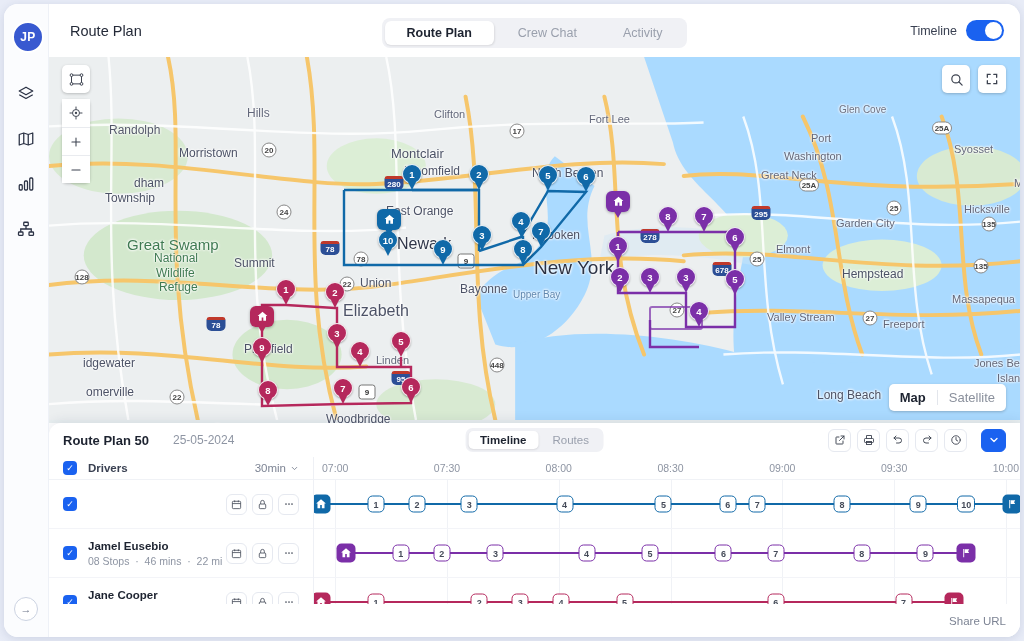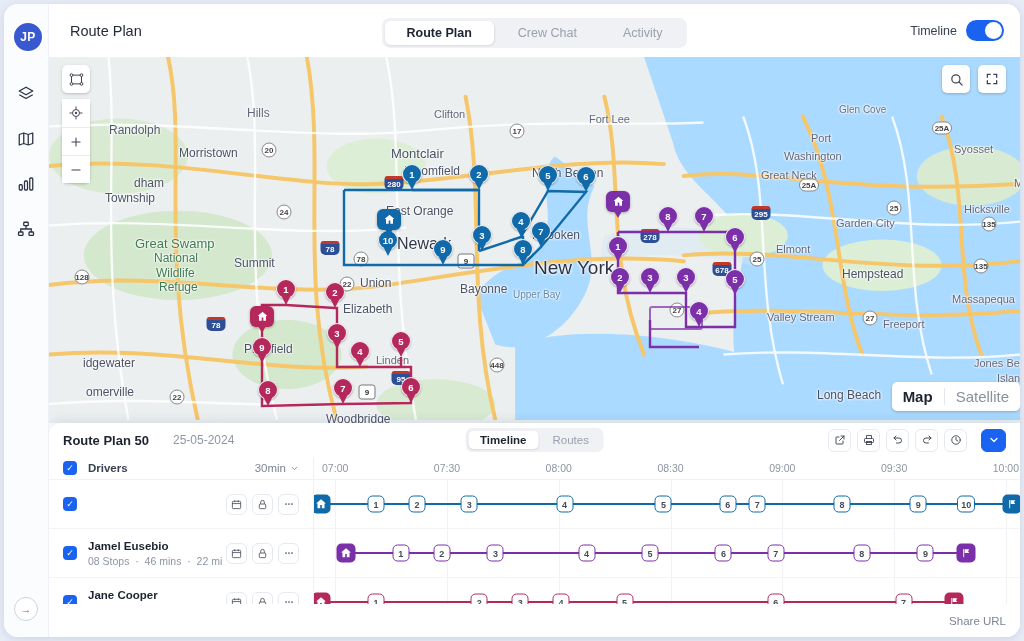--- a/index.html
+++ b/index.html
@@ -108,24 +108,24 @@
   }
   .mstack { background:#fff; border-radius:5px; box-shadow:0 1px 3px rgba(0,0,0,.22); }
   .mstack .mbtn { box-shadow: none; border-radius: 0; }
   .mstack .mbtn + .mbtn { border-top: 1px solid #e9ebef; }
 
   .map-ctl-right {
     position: absolute; right: 14px; top: 8px; z-index: 12;
     display: flex; gap: 8px;
   }
   .map-type {
-    position: absolute; right: 0; bottom: 12px; z-index: 12;
+    position: absolute; right: 14px; bottom: 12px; z-index: 12;
     background: #fff; border-radius: 5px; display: flex;
     box-shadow: 0 1px 3px rgba(0,0,0,.22); overflow: hidden;
-    font-size: 15px;
+    font-size: 13px;
   }
   .map-type div { padding: 6px 11px; cursor: pointer; color: #8a909c; }
   .map-type div.on { color: #1d2330; font-weight: 700; }
   .map-type .sep { width: 1px; background: #e3e6ec; padding: 0; margin: 6px 0; }
 
   
   .pin {
     position: absolute; width: 20px; height: 26px; z-index: 9;
     transform: translate(-50%,-100%);
     cursor: pointer;
@@ -392,27 +392,27 @@
           <div style="position: absolute; left: 56px; top: 134px; font-size: 12px; color: rgb(76, 82, 102); white-space: nowrap; text-shadow: rgb(255, 255, 255) 0px 0px 3px, rgb(255, 255, 255) 0px 0px 3px, rgb(255, 255, 255) 0px 0px 2px;">Township</div>
           <div style="position: absolute; left: 337px; top: 147px; font-size: 12px; color: rgb(76, 82, 102); white-space: nowrap; text-shadow: rgb(255, 255, 255) 0px 0px 3px, rgb(255, 255, 255) 0px 0px 3px, rgb(255, 255, 255) 0px 0px 2px;">East Orange</div>
           <div style="position: absolute; left: 348px; top: 178px; font-size: 16px; color: rgb(49, 55, 74); white-space: nowrap; text-shadow: rgb(255, 255, 255) 0px 0px 3px, rgb(255, 255, 255) 0px 0px 3px, rgb(255, 255, 255) 0px 0px 2px;">Newark</div>
           <div style="position: absolute; left: 483px; top: 171px; font-size: 12px; color: rgb(76, 82, 102); white-space: nowrap; text-shadow: rgb(255, 255, 255) 0px 0px 3px, rgb(255, 255, 255) 0px 0px 3px, rgb(255, 255, 255) 0px 0px 2px;">Hoboken</div>
           <div style="position: absolute; left: 485px; top: 200px; font-size: 19px; color: rgb(44, 50, 68); white-space: nowrap; text-shadow: rgb(255, 255, 255) 0px 0px 3px, rgb(255, 255, 255) 0px 0px 3px, rgb(255, 255, 255) 0px 0px 2px; text-align: right;">New York</div>
           <div style="position: absolute; left: 915px; top: 146px; font-size: 11px; color: rgb(98, 103, 122); white-space: nowrap; text-shadow: rgb(255, 255, 255) 0px 0px 3px, rgb(255, 255, 255) 0px 0px 3px, rgb(255, 255, 255) 0px 0px 2px;">Hicksville</div>
           <div style="position: absolute; left: 787px; top: 160px; font-size: 11px; color: rgb(98, 103, 122); white-space: nowrap; text-shadow: rgb(255, 255, 255) 0px 0px 3px, rgb(255, 255, 255) 0px 0px 3px, rgb(255, 255, 255) 0px 0px 2px;">Garden City</div>
           <div style="position: absolute; left: 727px; top: 186px; font-size: 11px; color: rgb(98, 103, 122); white-space: nowrap; text-shadow: rgb(255, 255, 255) 0px 0px 3px, rgb(255, 255, 255) 0px 0px 3px, rgb(255, 255, 255) 0px 0px 2px;">Elmont</div>
           <div style="position: absolute; left: 793px; top: 210px; font-size: 12px; color: rgb(76, 82, 102); white-space: nowrap; text-shadow: rgb(255, 255, 255) 0px 0px 3px, rgb(255, 255, 255) 0px 0px 3px, rgb(255, 255, 255) 0px 0px 2px;">Hempstead</div>
           <div style="position: absolute; left: 903px; top: 236px; font-size: 11px; color: rgb(98, 103, 122); white-space: nowrap; text-shadow: rgb(255, 255, 255) 0px 0px 3px, rgb(255, 255, 255) 0px 0px 3px, rgb(255, 255, 255) 0px 0px 2px;">Massapequa</div>
-          <div style="position: absolute; left: 86px; top: 179px; font-size: 13px; color: rgb(63, 122, 82); white-space: nowrap; text-shadow: rgb(255, 255, 255) 0px 0px 3px, rgb(255, 255, 255) 0px 0px 3px, rgb(255, 255, 255) 0px 0px 2px;">Great Swamp</div>
+          <div style="position: absolute; left: 78px; top: 179px; font-size: 15px; color: rgb(63, 122, 82); white-space: nowrap; text-shadow: rgb(255, 255, 255) 0px 0px 3px, rgb(255, 255, 255) 0px 0px 3px, rgb(255, 255, 255) 0px 0px 2px;">Great Swamp</div>
           <div style="position: absolute; left: 105px; top: 194px; font-size: 12px; color: rgb(63, 122, 82); white-space: nowrap; text-shadow: rgb(255, 255, 255) 0px 0px 3px, rgb(255, 255, 255) 0px 0px 3px, rgb(255, 255, 255) 0px 0px 2px;">National</div>
           <div style="position: absolute; left: 107px; top: 209px; font-size: 12px; color: rgb(63, 122, 82); white-space: nowrap; text-shadow: rgb(255, 255, 255) 0px 0px 3px, rgb(255, 255, 255) 0px 0px 3px, rgb(255, 255, 255) 0px 0px 2px;">Wildlife</div>
           <div style="position: absolute; left: 110px; top: 223px; font-size: 12px; color: rgb(63, 122, 82); white-space: nowrap; text-shadow: rgb(255, 255, 255) 0px 0px 3px, rgb(255, 255, 255) 0px 0px 3px, rgb(255, 255, 255) 0px 0px 2px;">Refuge</div>
           <div style="position: absolute; left: 185px; top: 199px; font-size: 12px; color: rgb(76, 82, 102); white-space: nowrap; text-shadow: rgb(255, 255, 255) 0px 0px 3px, rgb(255, 255, 255) 0px 0px 3px, rgb(255, 255, 255) 0px 0px 2px;">Summit</div>
           <div style="position: absolute; left: 311px; top: 219px; font-size: 12px; color: rgb(76, 82, 102); white-space: nowrap; text-shadow: rgb(255, 255, 255) 0px 0px 3px, rgb(255, 255, 255) 0px 0px 3px, rgb(255, 255, 255) 0px 0px 2px;">Union</div>
-          <div style="position: absolute; left: 294px; top: 245px; font-size: 12px; color: rgb(76, 82, 102); white-space: nowrap; text-shadow: rgb(255, 255, 255) 0px 0px 3px, rgb(255, 255, 255) 0px 0px 3px, rgb(255, 255, 255) 0px 0px 2px;">Elizabeth</div>
+          <div style="position: absolute; left: 294px; top: 245px; font-size: 16px; color: rgb(76, 82, 102); white-space: nowrap; text-shadow: rgb(255, 255, 255) 0px 0px 3px, rgb(255, 255, 255) 0px 0px 3px, rgb(255, 255, 255) 0px 0px 2px;">Elizabeth</div>
           <div style="position: absolute; left: 411px; top: 225px; font-size: 12px; color: rgb(76, 82, 102); white-space: nowrap; text-shadow: rgb(255, 255, 255) 0px 0px 3px, rgb(255, 255, 255) 0px 0px 3px, rgb(255, 255, 255) 0px 0px 2px;">Bayonne</div>
           <div style="position: absolute; left: 464px; top: 232px; font-size: 10px; color: rgb(95, 135, 176); white-space: nowrap; text-shadow: rgb(255, 255, 255) 0px 0px 3px, rgb(255, 255, 255) 0px 0px 3px, rgb(255, 255, 255) 0px 0px 2px;">Upper Bay</div>
           <div style="position: absolute; left: 718px; top: 254px; font-size: 11px; color: rgb(98, 103, 122); white-space: nowrap; text-shadow: rgb(255, 255, 255) 0px 0px 3px, rgb(255, 255, 255) 0px 0px 3px, rgb(255, 255, 255) 0px 0px 2px;">Valley Stream</div>
           <div style="position: absolute; left: 834px; top: 261px; font-size: 11px; color: rgb(98, 103, 122); white-space: nowrap; text-shadow: rgb(255, 255, 255) 0px 0px 3px, rgb(255, 255, 255) 0px 0px 3px, rgb(255, 255, 255) 0px 0px 2px;">Freeport</div>
           <div style="position: absolute; left: 195px; top: 285px; font-size: 12px; color: rgb(76, 82, 102); white-space: nowrap; text-shadow: rgb(255, 255, 255) 0px 0px 3px, rgb(255, 255, 255) 0px 0px 3px, rgb(255, 255, 255) 0px 0px 2px;">Plainfield</div>
           <div style="position: absolute; left: 327px; top: 297px; font-size: 11px; color: rgb(98, 103, 122); white-space: nowrap; text-shadow: rgb(255, 255, 255) 0px 0px 3px, rgb(255, 255, 255) 0px 0px 3px, rgb(255, 255, 255) 0px 0px 2px;">Linden</div>
           <div style="position: absolute; left: 34px; top: 299px; font-size: 12px; color: rgb(76, 82, 102); white-space: nowrap; text-shadow: rgb(255, 255, 255) 0px 0px 3px, rgb(255, 255, 255) 0px 0px 3px, rgb(255, 255, 255) 0px 0px 2px;">idgewater</div>
           <div style="position: absolute; left: 37px; top: 328px; font-size: 12px; color: rgb(76, 82, 102); white-space: nowrap; text-shadow: rgb(255, 255, 255) 0px 0px 3px, rgb(255, 255, 255) 0px 0px 3px, rgb(255, 255, 255) 0px 0px 2px;">omerville</div>
           <div style="position: absolute; left: 925px; top: 300px; font-size: 11px; color: rgb(98, 103, 122); white-space: nowrap; text-shadow: rgb(255, 255, 255) 0px 0px 3px, rgb(255, 255, 255) 0px 0px 3px, rgb(255, 255, 255) 0px 0px 2px;">Jones Beach</div>
           <div style="position: absolute; left: 948px; top: 315px; font-size: 11px; color: rgb(98, 103, 122); white-space: nowrap; text-shadow: rgb(255, 255, 255) 0px 0px 3px, rgb(255, 255, 255) 0px 0px 3px, rgb(255, 255, 255) 0px 0px 2px;">Island</div>

